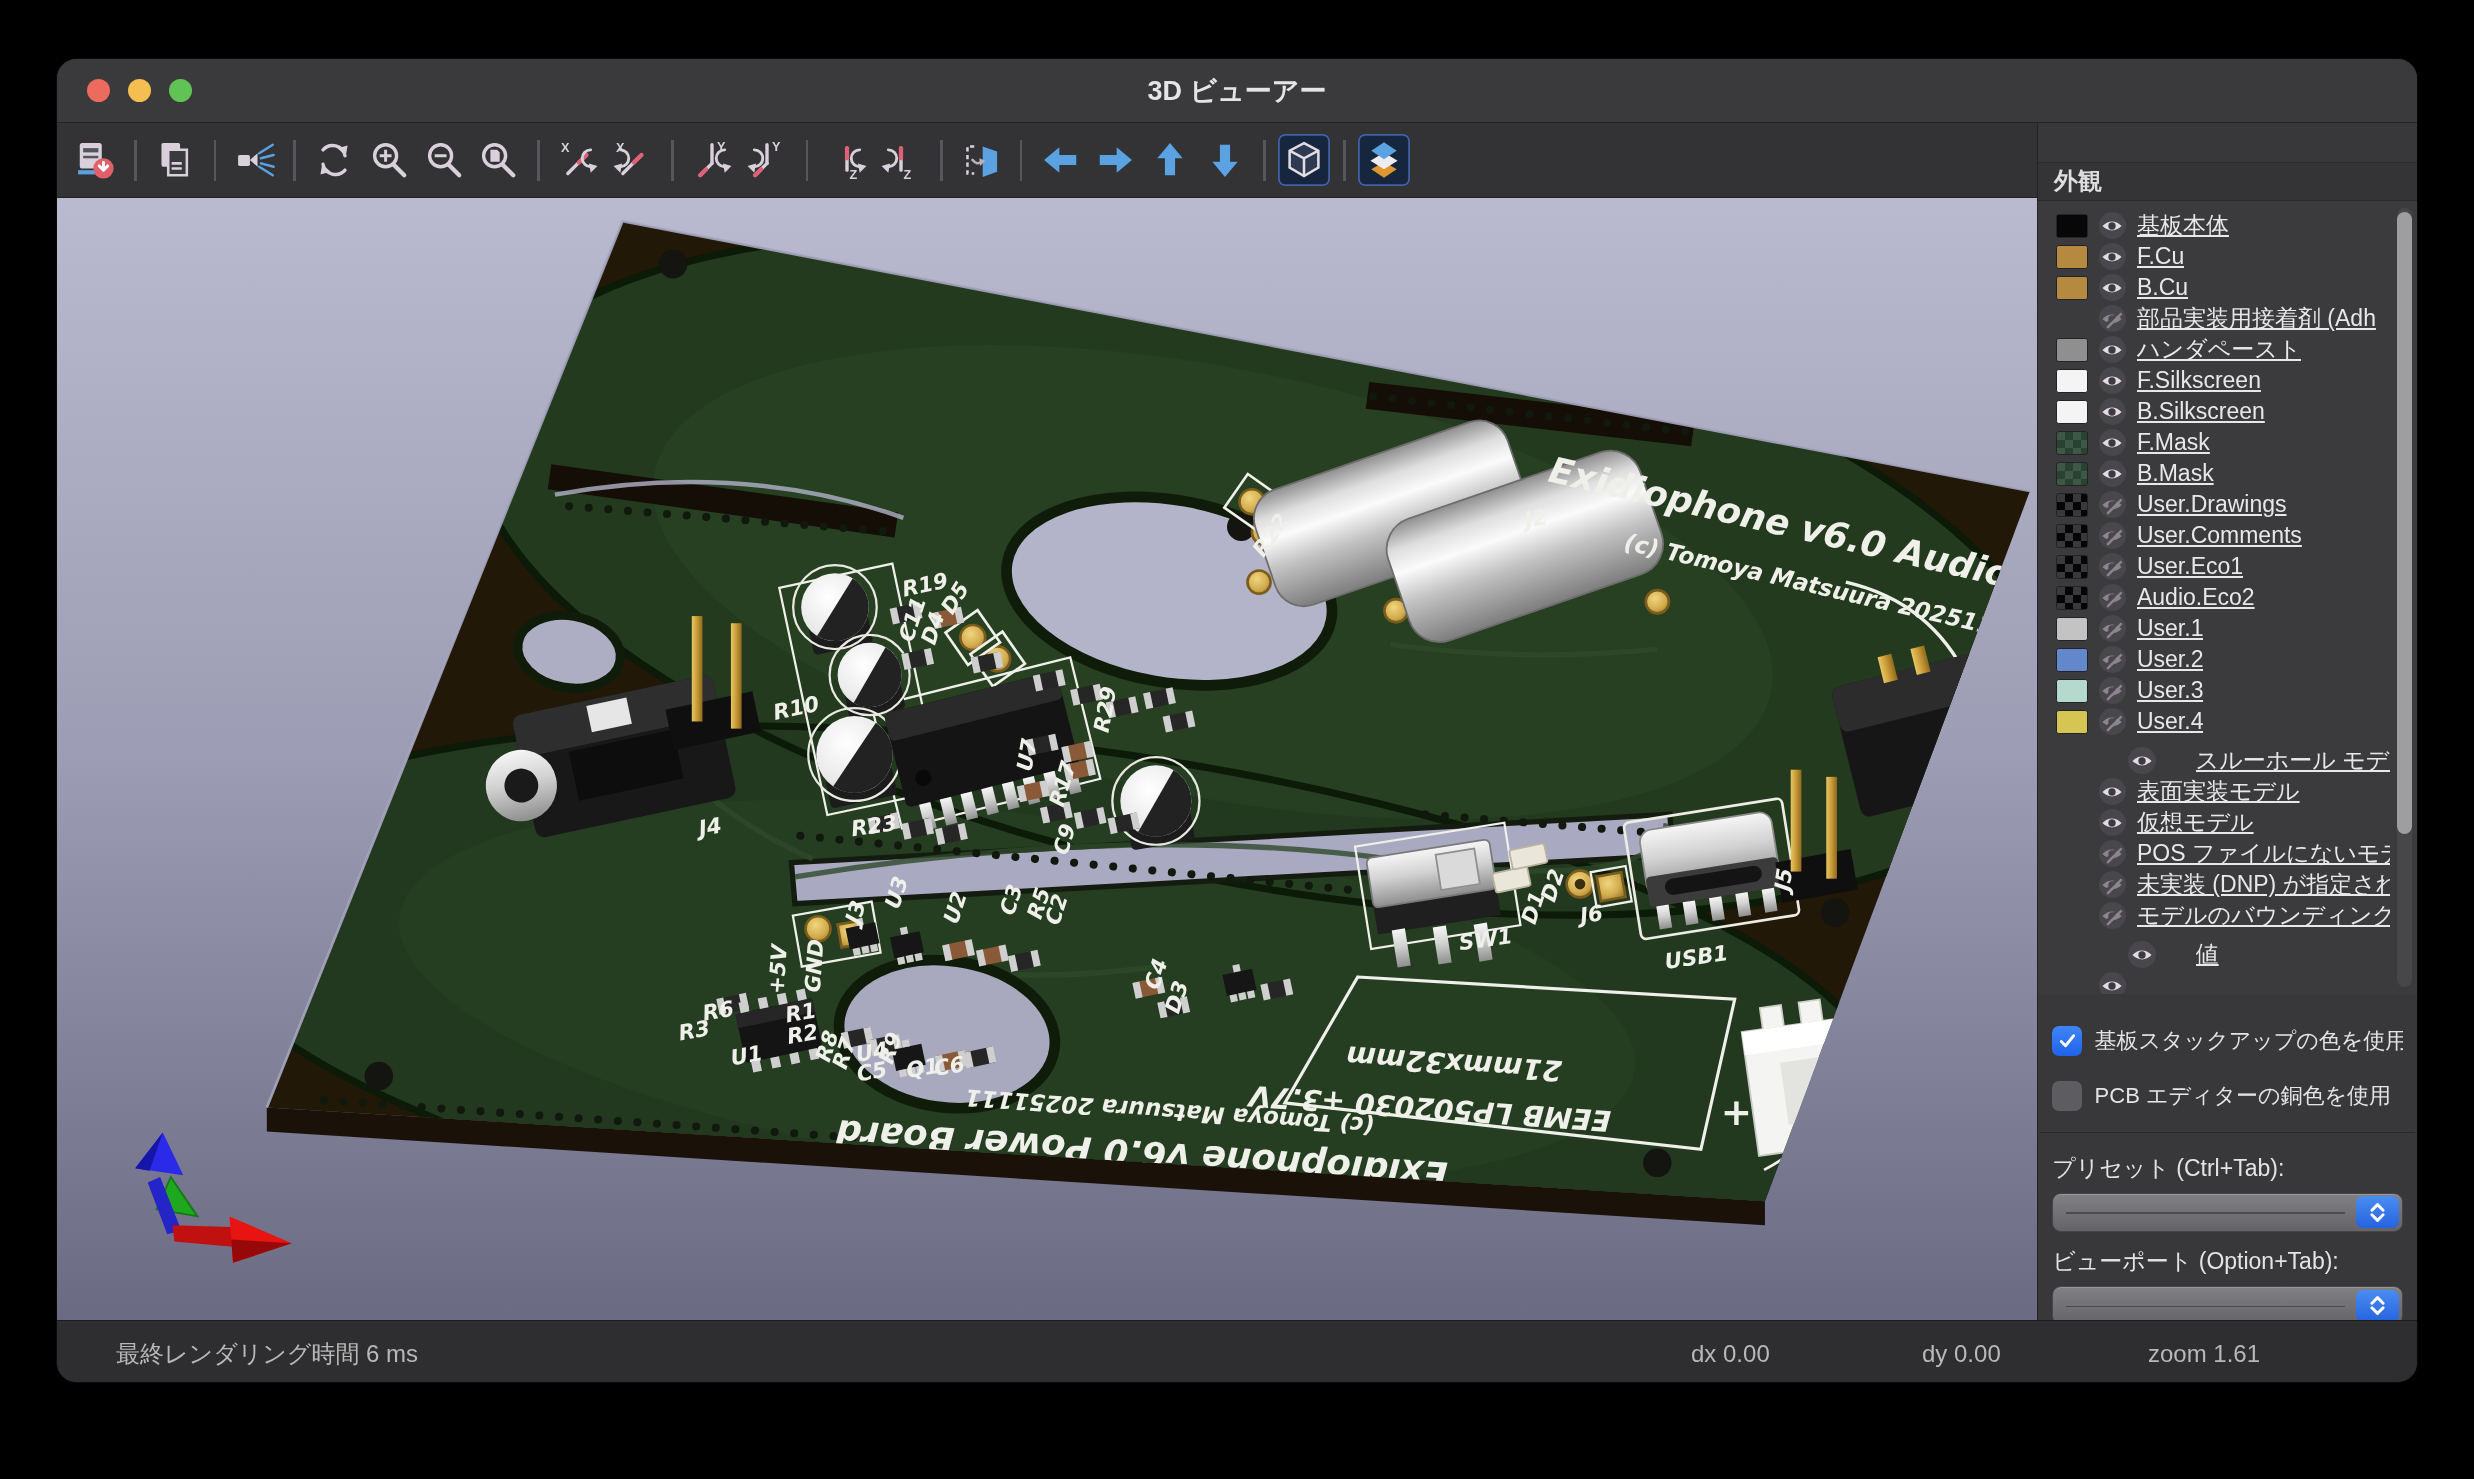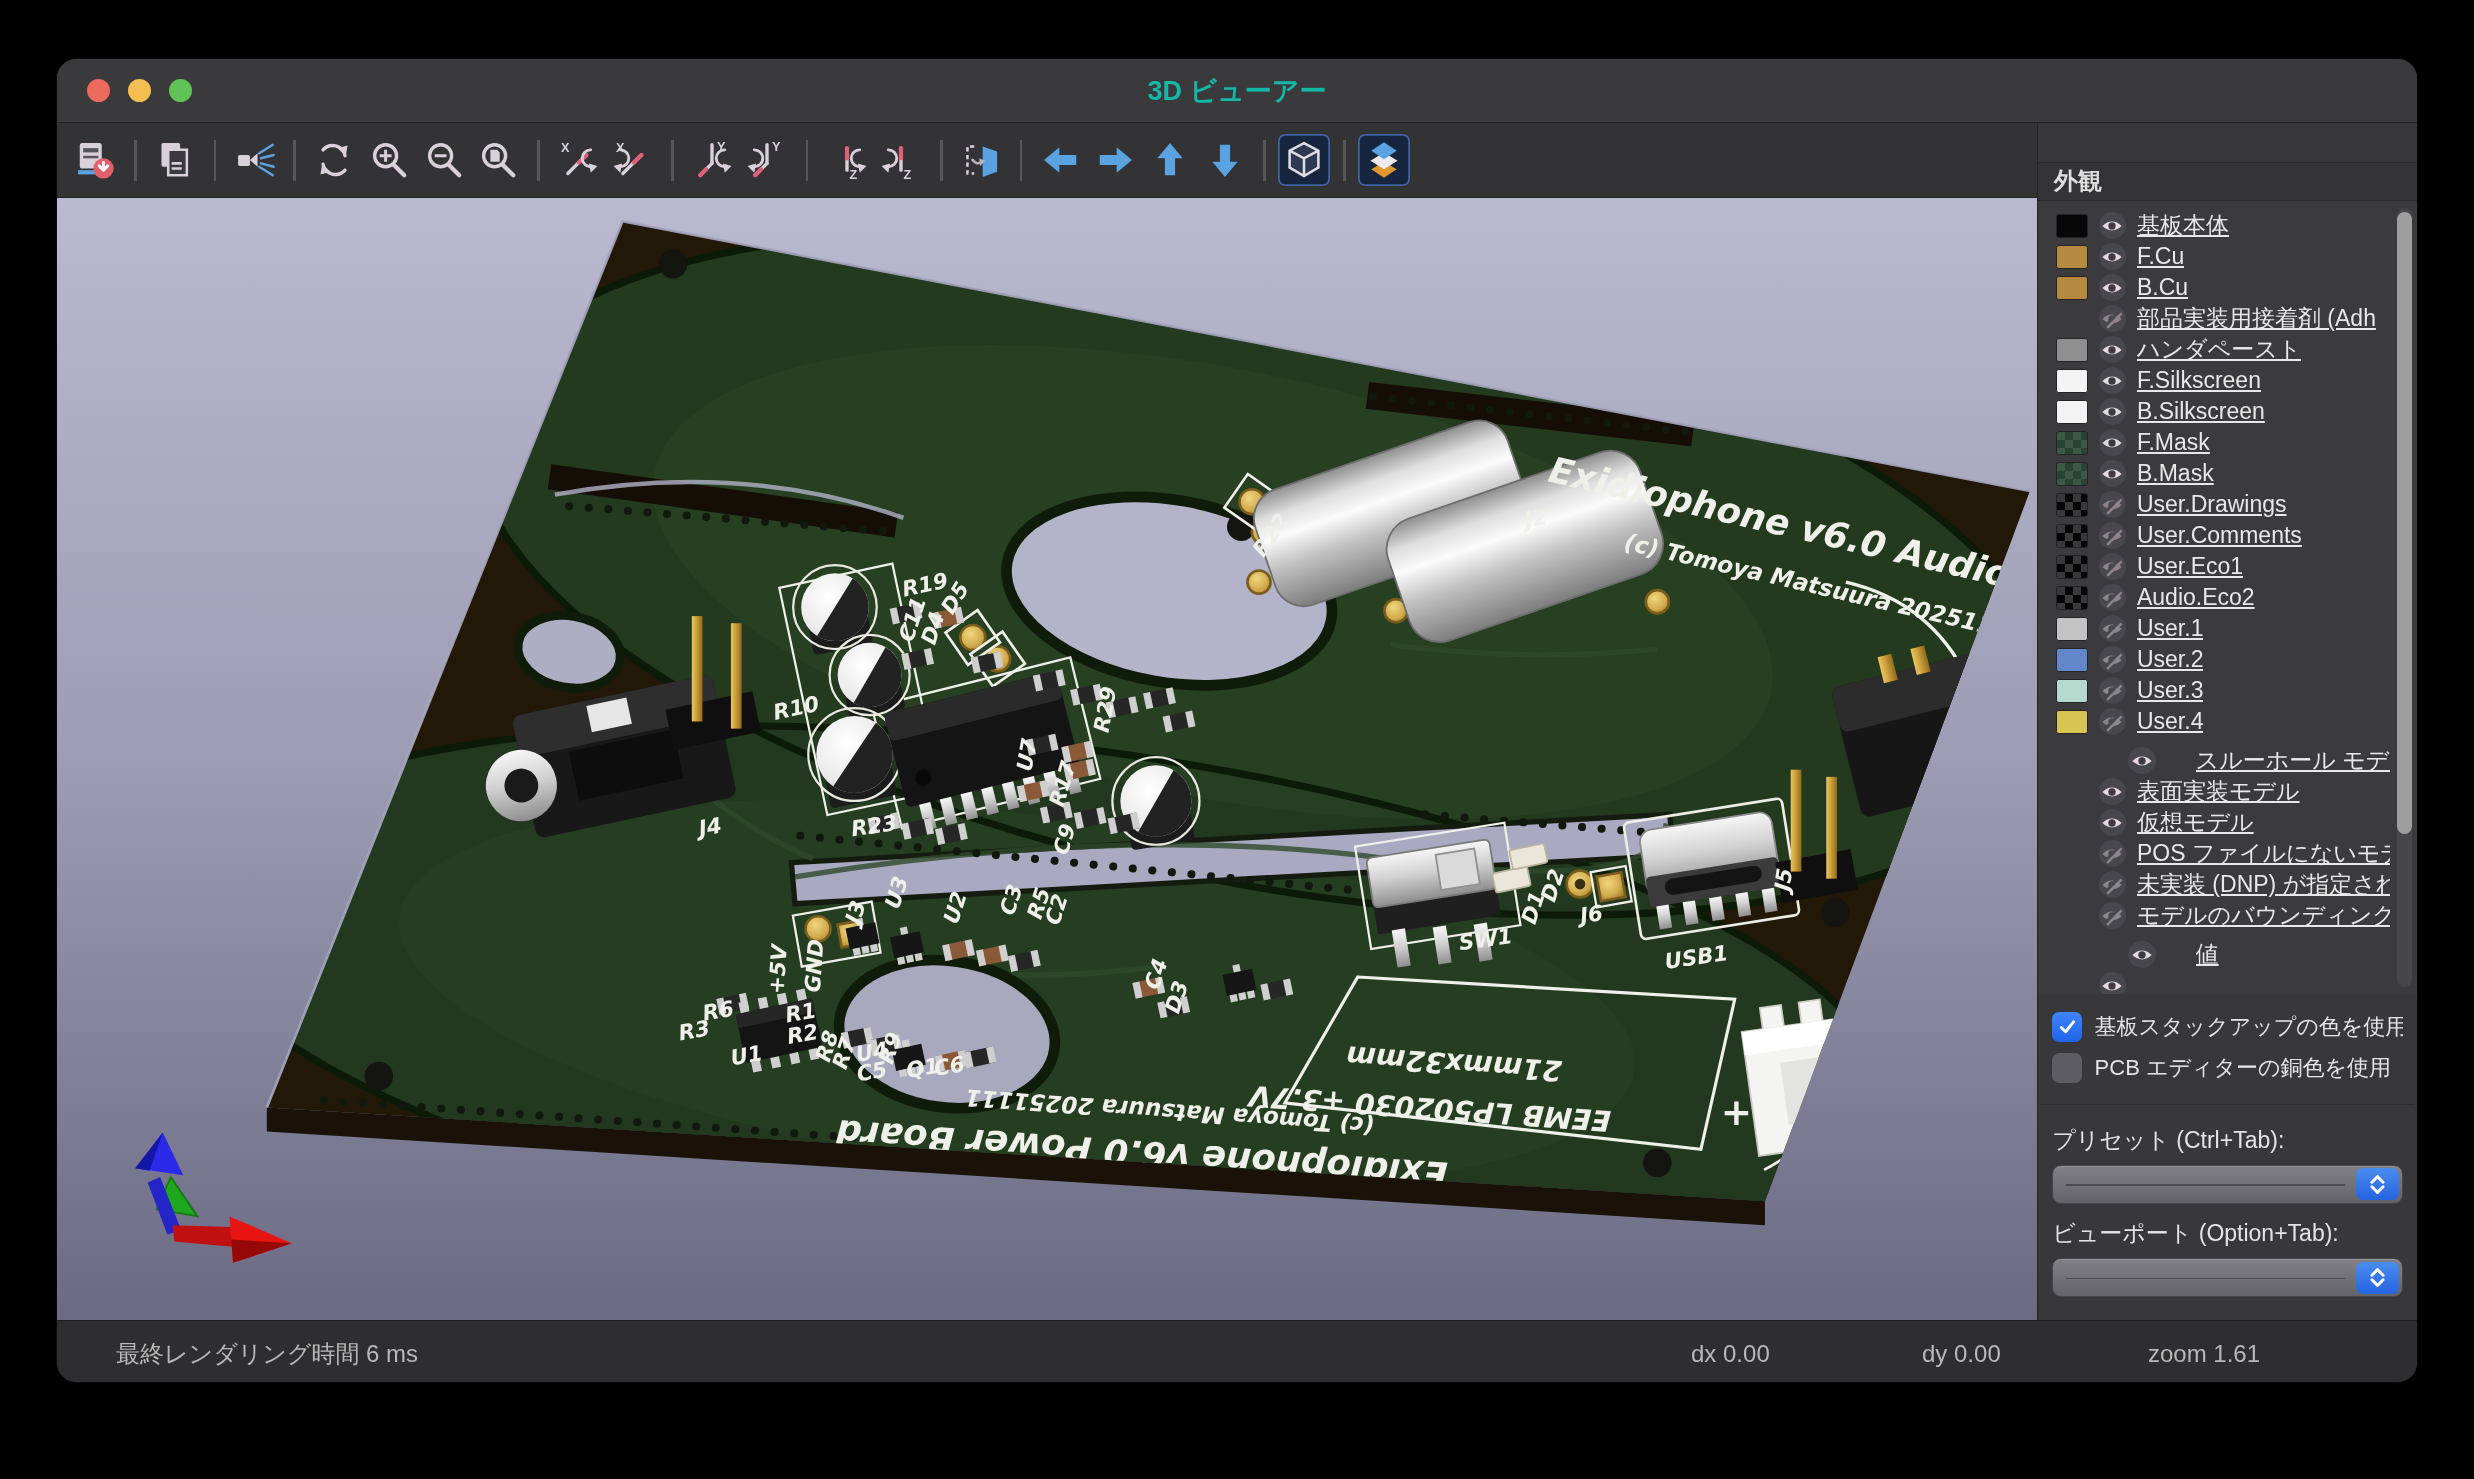--- a/index.html
+++ b/index.html
@@ -6,21 +6,21 @@
   *{box-sizing:border-box;}
   .stage{position:relative;width:2475px;height:1479px;background:#000;font-family:"Liberation Sans",sans-serif;overflow:hidden;}
   .window{position:absolute;left:57px;top:59px;width:2360px;height:1323px;border-radius:19.6px;overflow:hidden;
           background:#323234;display:flex;flex-direction:column;box-shadow:0 0 0 0.9px #0a0a0a;}
   
   .titlebar{height:64px;background:#3a3a3c;border-bottom:1.8px solid #232325;position:relative;flex:0 0 auto;}
   .lights{position:absolute;left:30px;top:20.4px;display:flex;gap:18px;}
   .light{width:23px;height:23px;border-radius:50%;}
   .light.red{background:#ec6a5e;}  .light.yellow{background:#f4bf50;}  .light.green{background:#61c355;}
   .wtitle{position:absolute;left:0;right:0;top:0;height:64px;line-height:64px;text-align:center;
-          color:#14b8a6;font-size:27px;font-weight:700;}
+          color:#e5e5e5;font-size:27px;font-weight:700;}
   
   .main{flex:1;display:flex;min-height:0;}
   .leftcol{width:1980px;display:flex;flex-direction:column;min-width:0;}
   
   .toolbar{height:75px;background:#333335;display:flex;align-items:center;padding:0 12.4px;gap:2.7px;flex:0 0 auto;border-bottom:0.9px solid #222;}
   .tbtn{width:52px;height:52px;border-radius:7.1px;display:flex;align-items:center;justify-content:center;flex:0 0 auto;}
   .tbtn svg{width:44px;height:44px;}
   .tbtn.active{background:#17263f;box-shadow:inset 0 0 0 1.8px #3e63a0;}
   .tsep{width:2.7px;height:41px;background:#57575b;margin:0 9.8px;flex:0 0 auto;}
   .g4{stroke:#d9d0db;stroke-width:4;fill:none;stroke-linecap:round;}
@@ -42,21 +42,21 @@
   .sw{width:32px;height:24px;border-radius:2.7px;flex:0 0 auto;border:0.9px solid #232325;}
   .sw.none{background:transparent;border-color:transparent;}
   .sw.chk-black{background:repeating-conic-gradient(#050505 0 25%,#39393c 0 50%);background-size:16px 16px;}
   .sw.chk-green{background:repeating-conic-gradient(#2a4233 0 25%,#3d5844 0 50%);background-size:16px 16px;}
   .eye{width:27.6px;height:27.6px;border-radius:50%;background:#48484c;display:flex;align-items:center;justify-content:center;flex:0 0 auto;}
   .eye svg{width:24px;height:24px;}
   .llabel{color:#e8e8e8;font-size:23px;white-space:nowrap;overflow:hidden;text-decoration:underline;}
   .sb-scroll{position:absolute;right:5.3px;top:7.1px;bottom:7.1px;width:15px;border-radius:8px;background:#47474a;}
   .sb-thumb{position:absolute;left:0;top:3.6px;width:15px;height:622px;border-radius:8px;background:#9e9e9e;}
   .sb-options{padding:12.4px 14.2px 0 14.2px;flex:0 0 auto;}
-  .optrow{display:flex;align-items:center;gap:12.4px;height:41px;}
+  .optrow{display:flex;align-items:center;gap:12.4px;height:41px;margin-top:14px;}
   .cbx{width:30px;height:30px;border-radius:7.1px;background:#5d5d61;flex:0 0 auto;display:flex;align-items:center;justify-content:center;}
   .cbx.on{background:linear-gradient(#3f85f7,#1f63ea);}
   .cbx svg{width:23px;height:23px;}
   .optlabel{color:#e4e4e4;font-size:22px;white-space:nowrap;overflow:hidden;}
   .sb-divider{height:0.9px;background:#2a2a2c;margin:16px 1.8px 5.3px 1.8px;flex:0 0 auto;}
   .sb-select-label{color:#e4e4e4;font-size:23px;padding:14.2px 14.2px 9px 14.2px;flex:0 0 auto;}
   .popup{position:relative;height:39px;margin:0 14.2px;border-radius:9px;border:0.9px solid #46464a;
          background:linear-gradient(#808085,#636368);box-shadow:inset 0 0.9px 0 rgba(255,255,255,.18);flex:0 0 auto;}
   .popup-line{position:absolute;left:12.4px;right:57px;top:18.7px;height:1.8px;background:#4c4c50;}
   .stepper{position:absolute;right:2.7px;top:2.7px;width:43px;height:32px;border-radius:7.1px;

